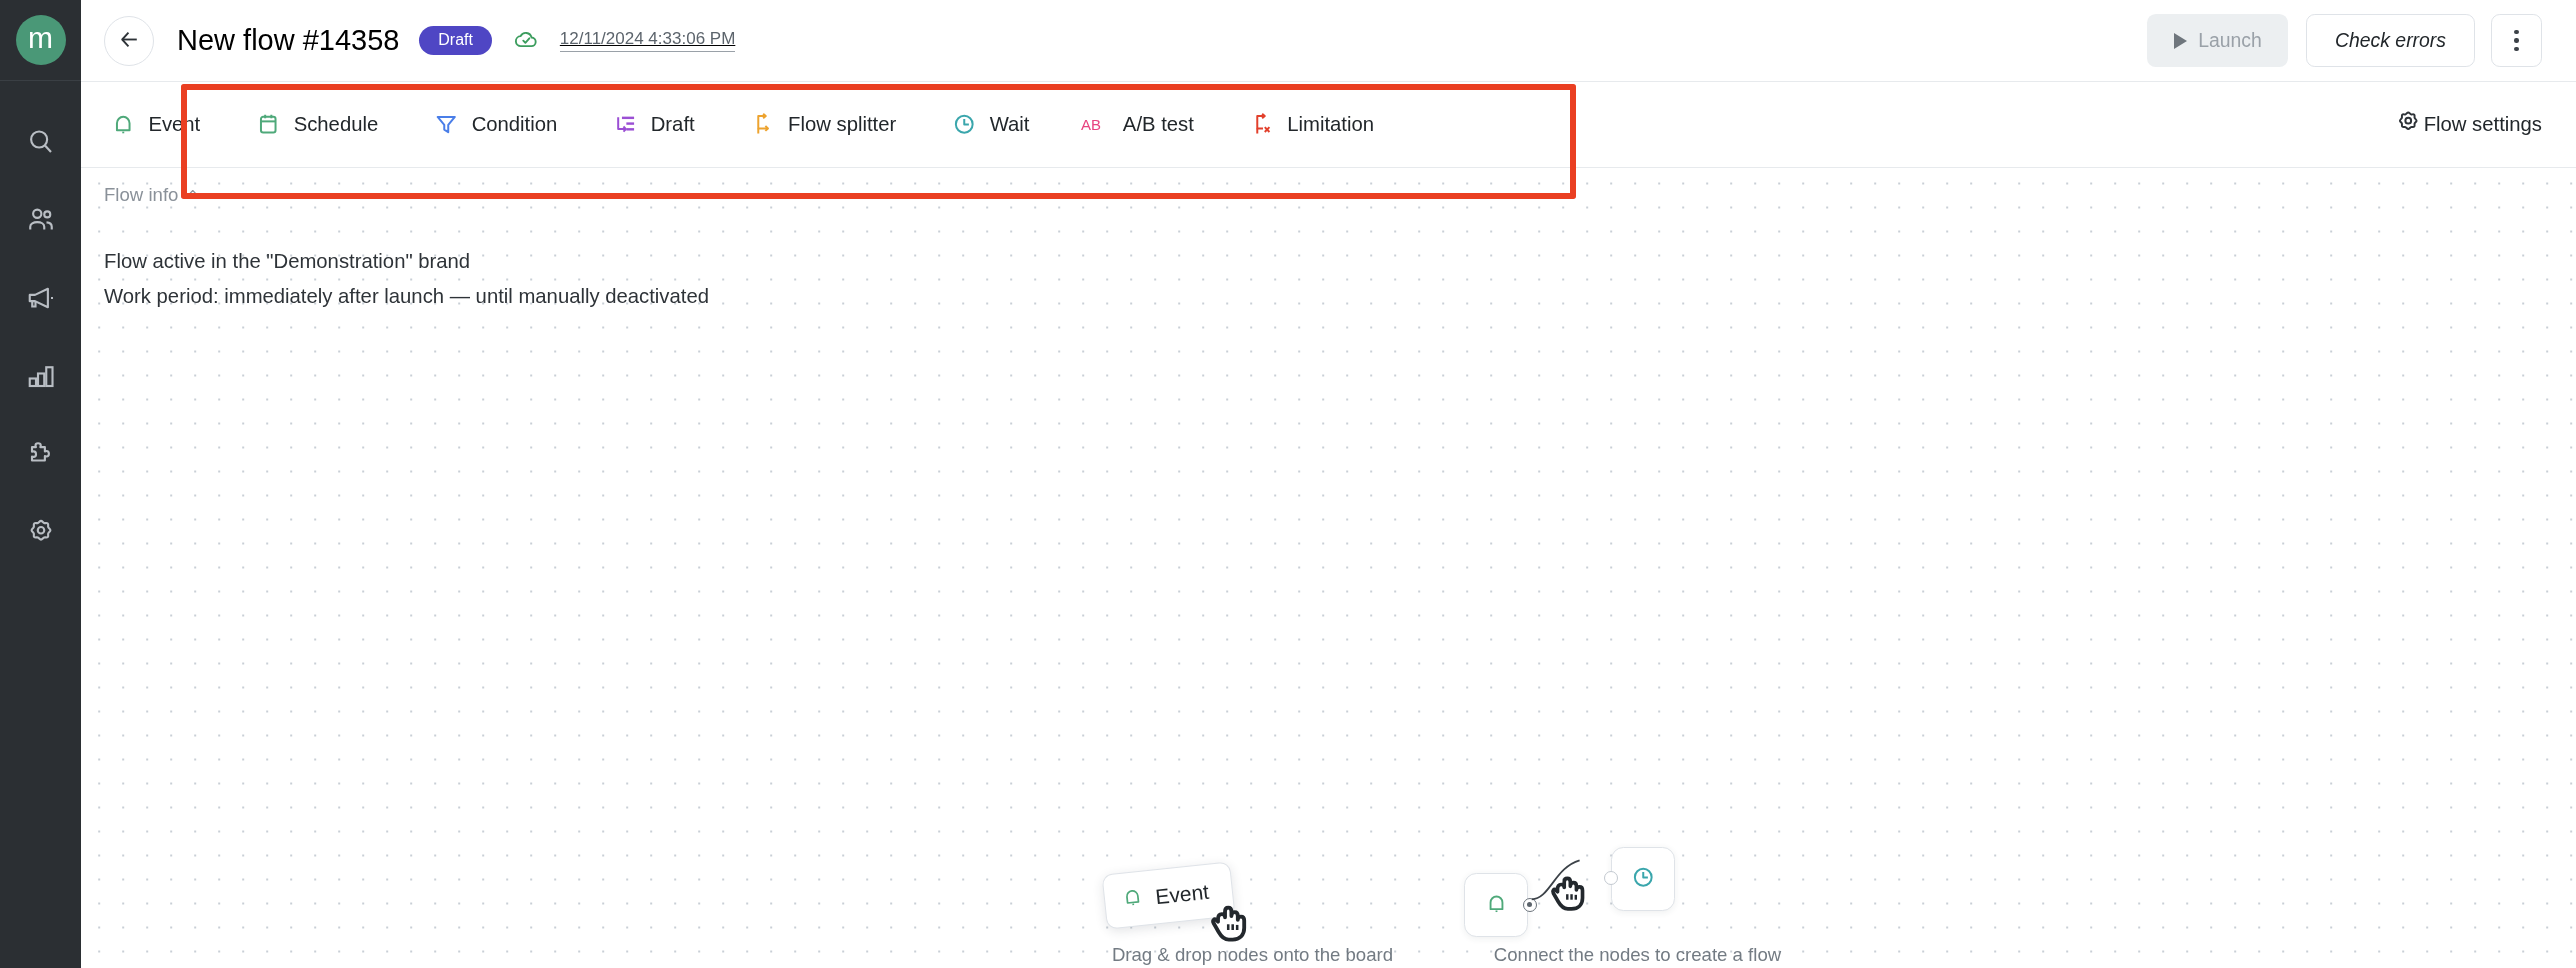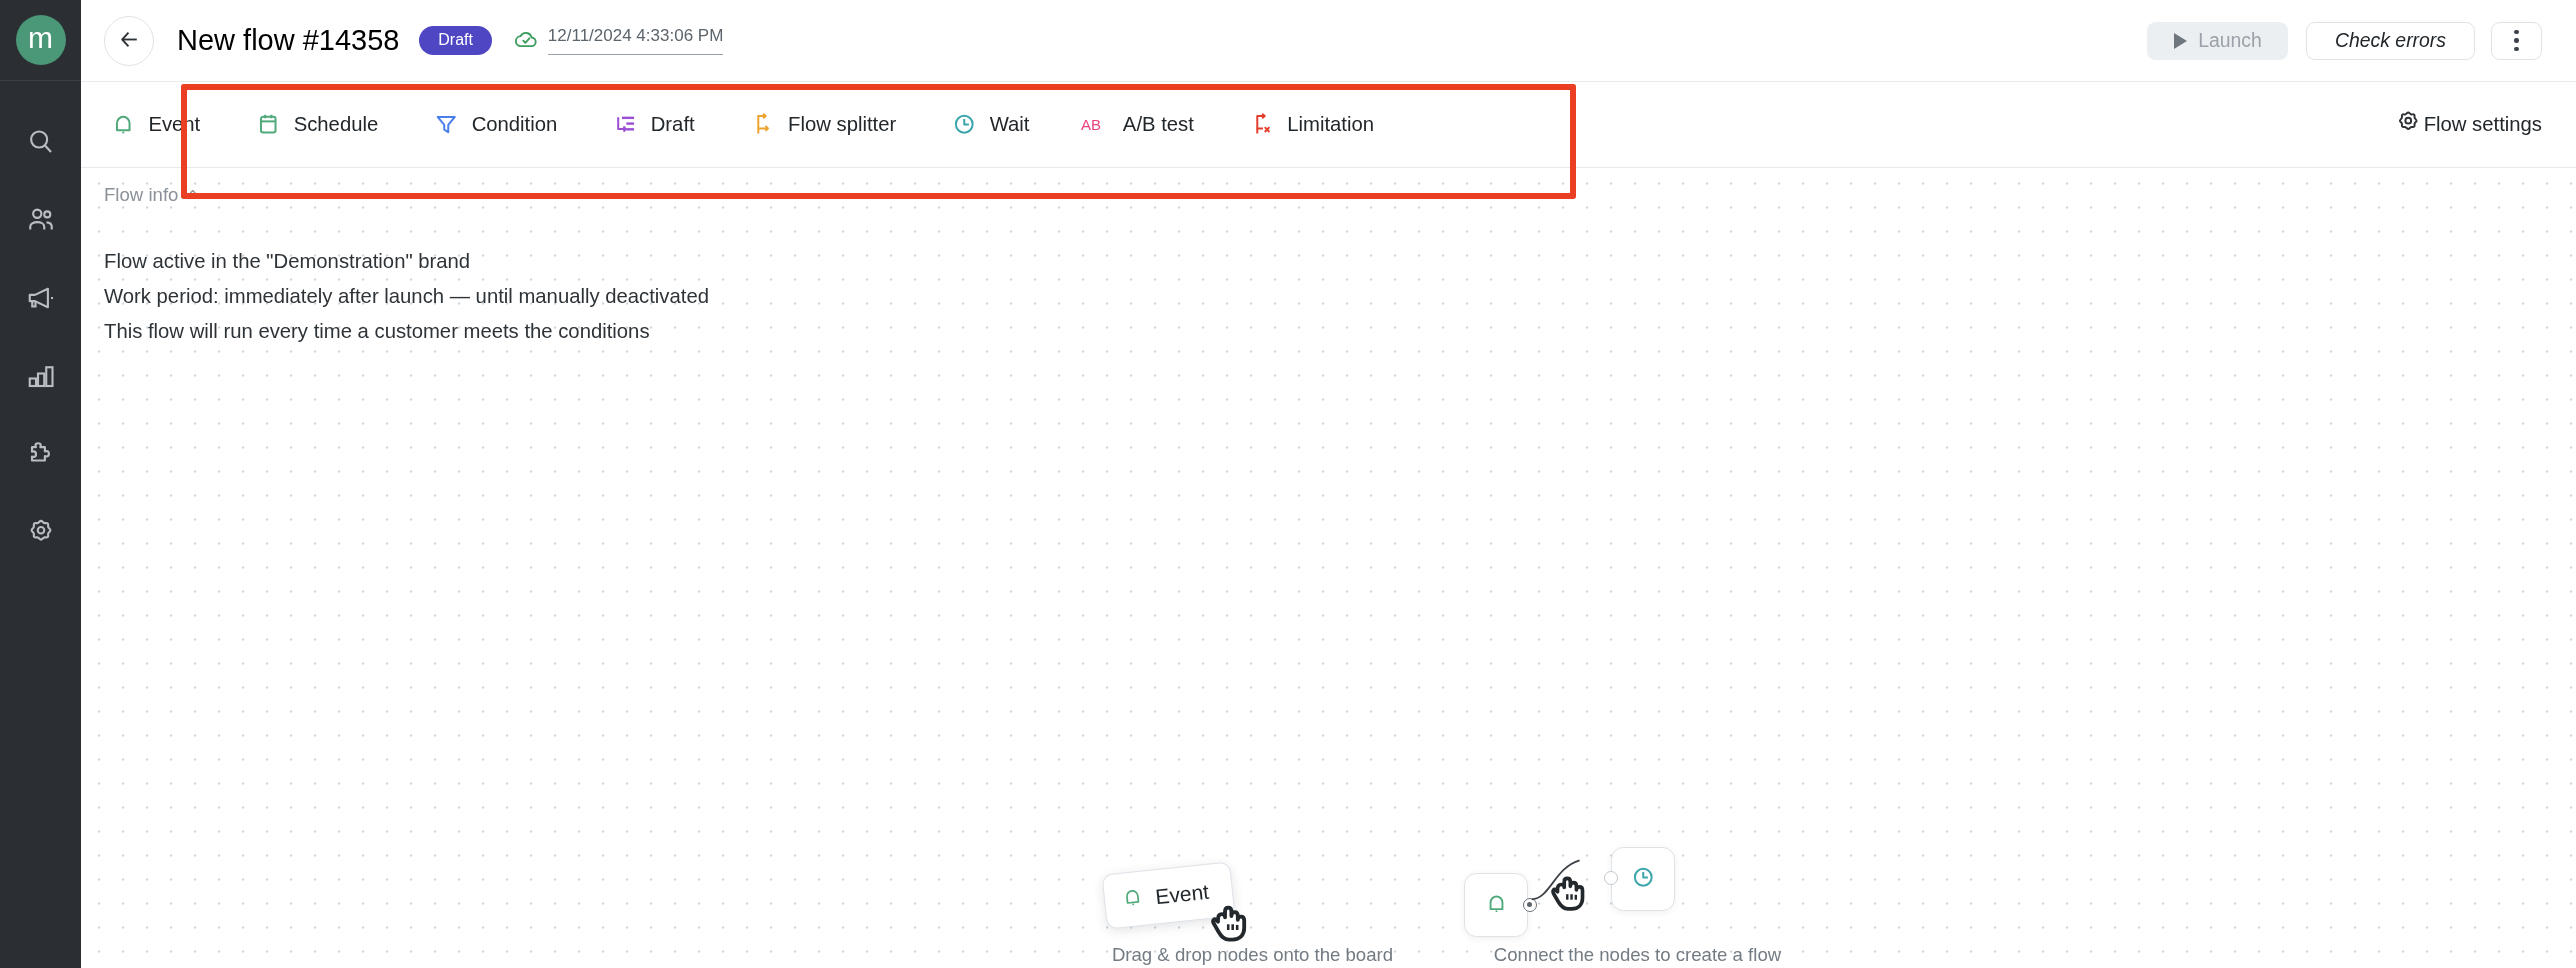--- a/index.html
+++ b/index.html
@@ -58,30 +58,30 @@
   .back-btn svg { stroke: #2e3338; fill: none; stroke-width: 1.8; }
   .page-title {
     font-size: 29px; color: #000000; font-weight: 400;
     margin-left: 23px; white-space: nowrap;
   }
   .badge {
     margin-left: 19.4px; background: #4f46c4; color: #fff;
     font-size: 16px; border-radius: 19.4px; padding: 6.2px 19.4px 7px;
     line-height: 1; white-space: nowrap;
   }
-  .saved-group { display: flex; margin-left: 21px; gap: 8px; }
+  .saved-group { display: flex; align-items: center; margin-left: 21px; gap: 20px; text-decoration: underline; }
   .saved-group svg { stroke: #3c9d5e; fill: none; stroke-width: 1.7; }
   .saved-time {
     font-size: 17px; color: #5c646c;
     border-bottom: 0.9px solid #9aa1a8; padding-bottom: 1.8px;
     white-space: nowrap; cursor: pointer;
   }
   .header-spacer { flex: 1; }
   .hbtn {
-    height: 38px; border-radius: 8.8px; font-size: 19.4px;
+    height: 53px; border-radius: 8.8px; font-size: 19.4px;
     display: flex; align-items: center; justify-content: center;
     cursor: pointer; white-space: nowrap;
   }
   .launch-btn {
     background: #eceff1; color: #9aa1a8; border: none;
     padding: 0 26.5px; gap: 11.5px;
   }
   .launch-btn .tri {
     width: 0; height: 0; border-left: 13.3px solid #6f767d;
     border-top: 8px solid transparent; border-bottom: 8px solid transparent;
@@ -394,21 +394,20 @@
     <div class="canvas">
 
       <div class="flow-info">
         <span>Flow info</span>
         <span class="chev">⌃</span>
       </div>
 
       <div class="info-lines">
         <div>Flow active in the "Demonstration" brand</div>
         <div>Work period: immediately after launch — until manually deactivated</div>
-        <div>This flow will run every time a customer meets the conditions</div>
       </div>
 
       <div class="empty e1">
         <div style="position:relative;height:81px;">
           <div class="node-card tilt-card" style="position:absolute;left:44px;top:5.3px;">
             <span>
               <svg width="23" height="23" viewBox="0 0 24 24" stroke="#4fa97a" fill="none" stroke-width="1.8">
                 <path d="M6.3 17.4V11a5.7 5.7 0 0 1 11.4 0v6.4z" stroke-linejoin="round"></path>
                   <line x1="12" y1="18.7" x2="12" y2="20.2"></line>
               </svg>

